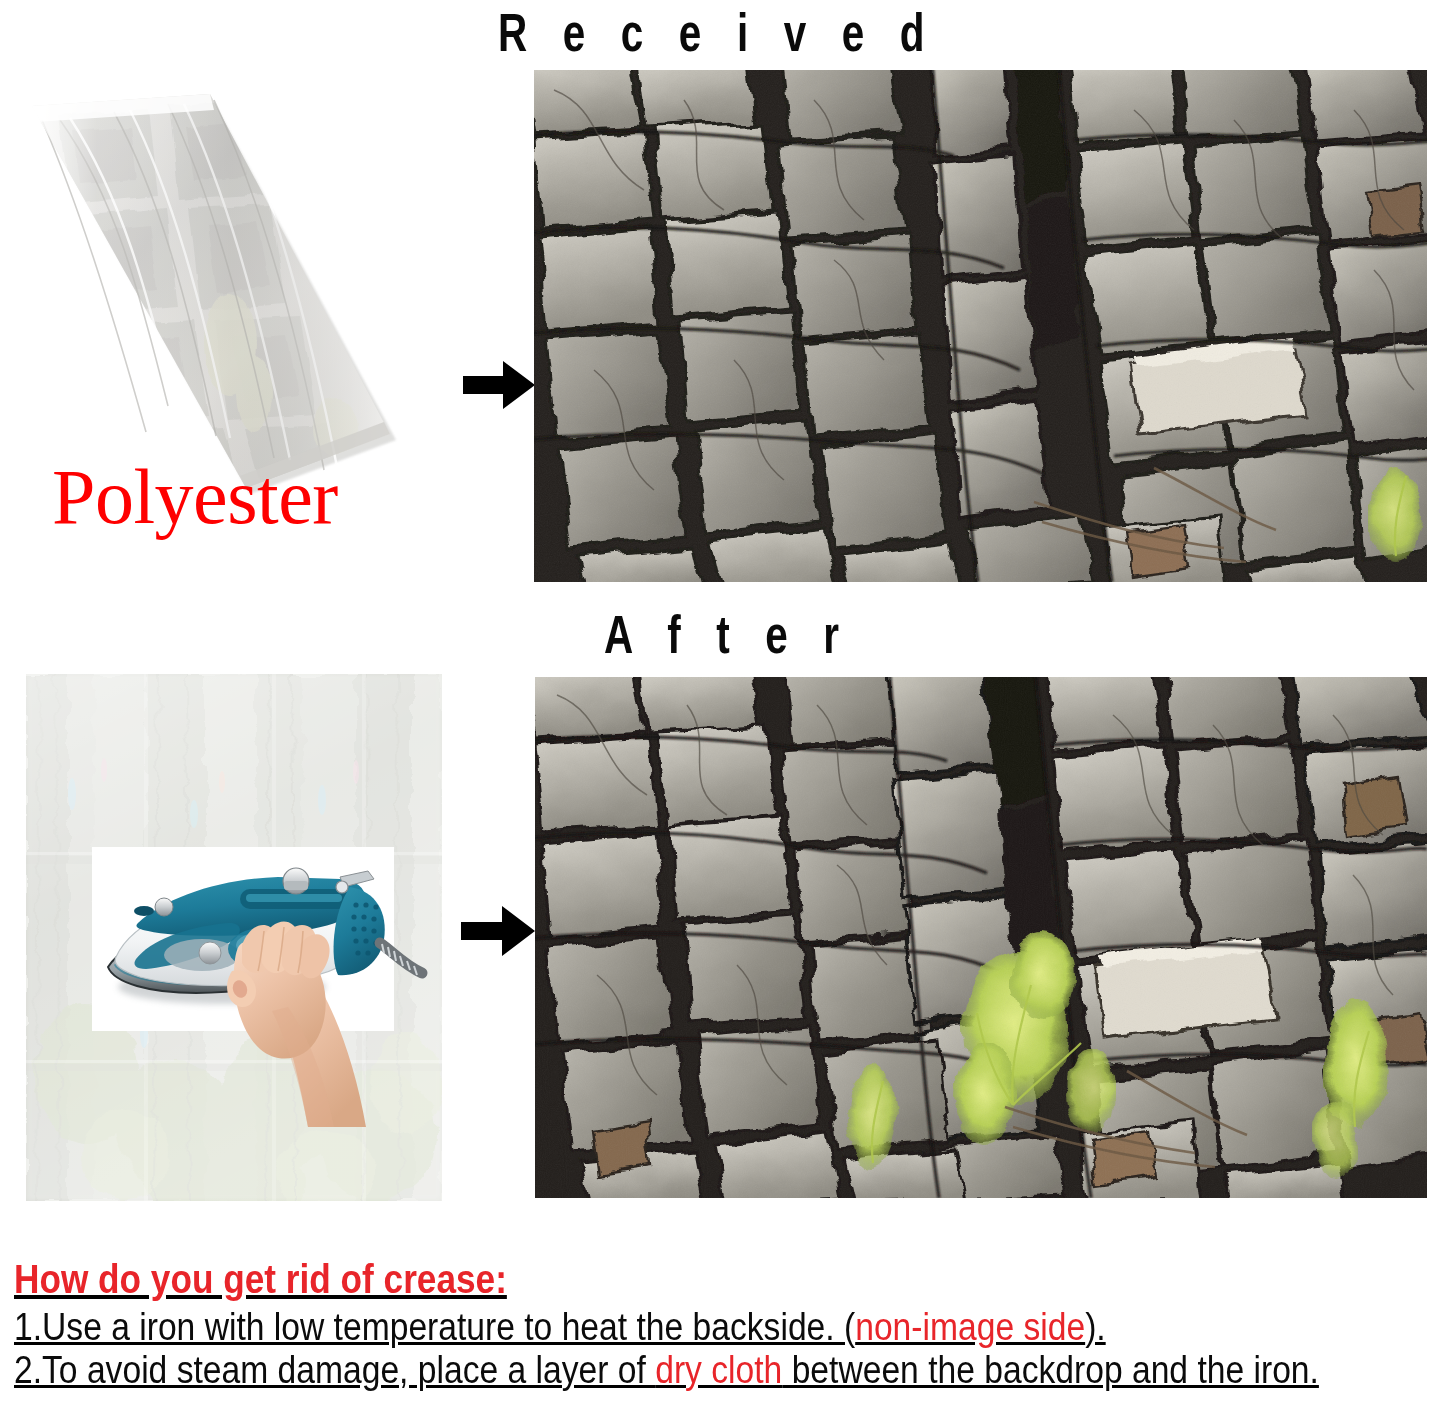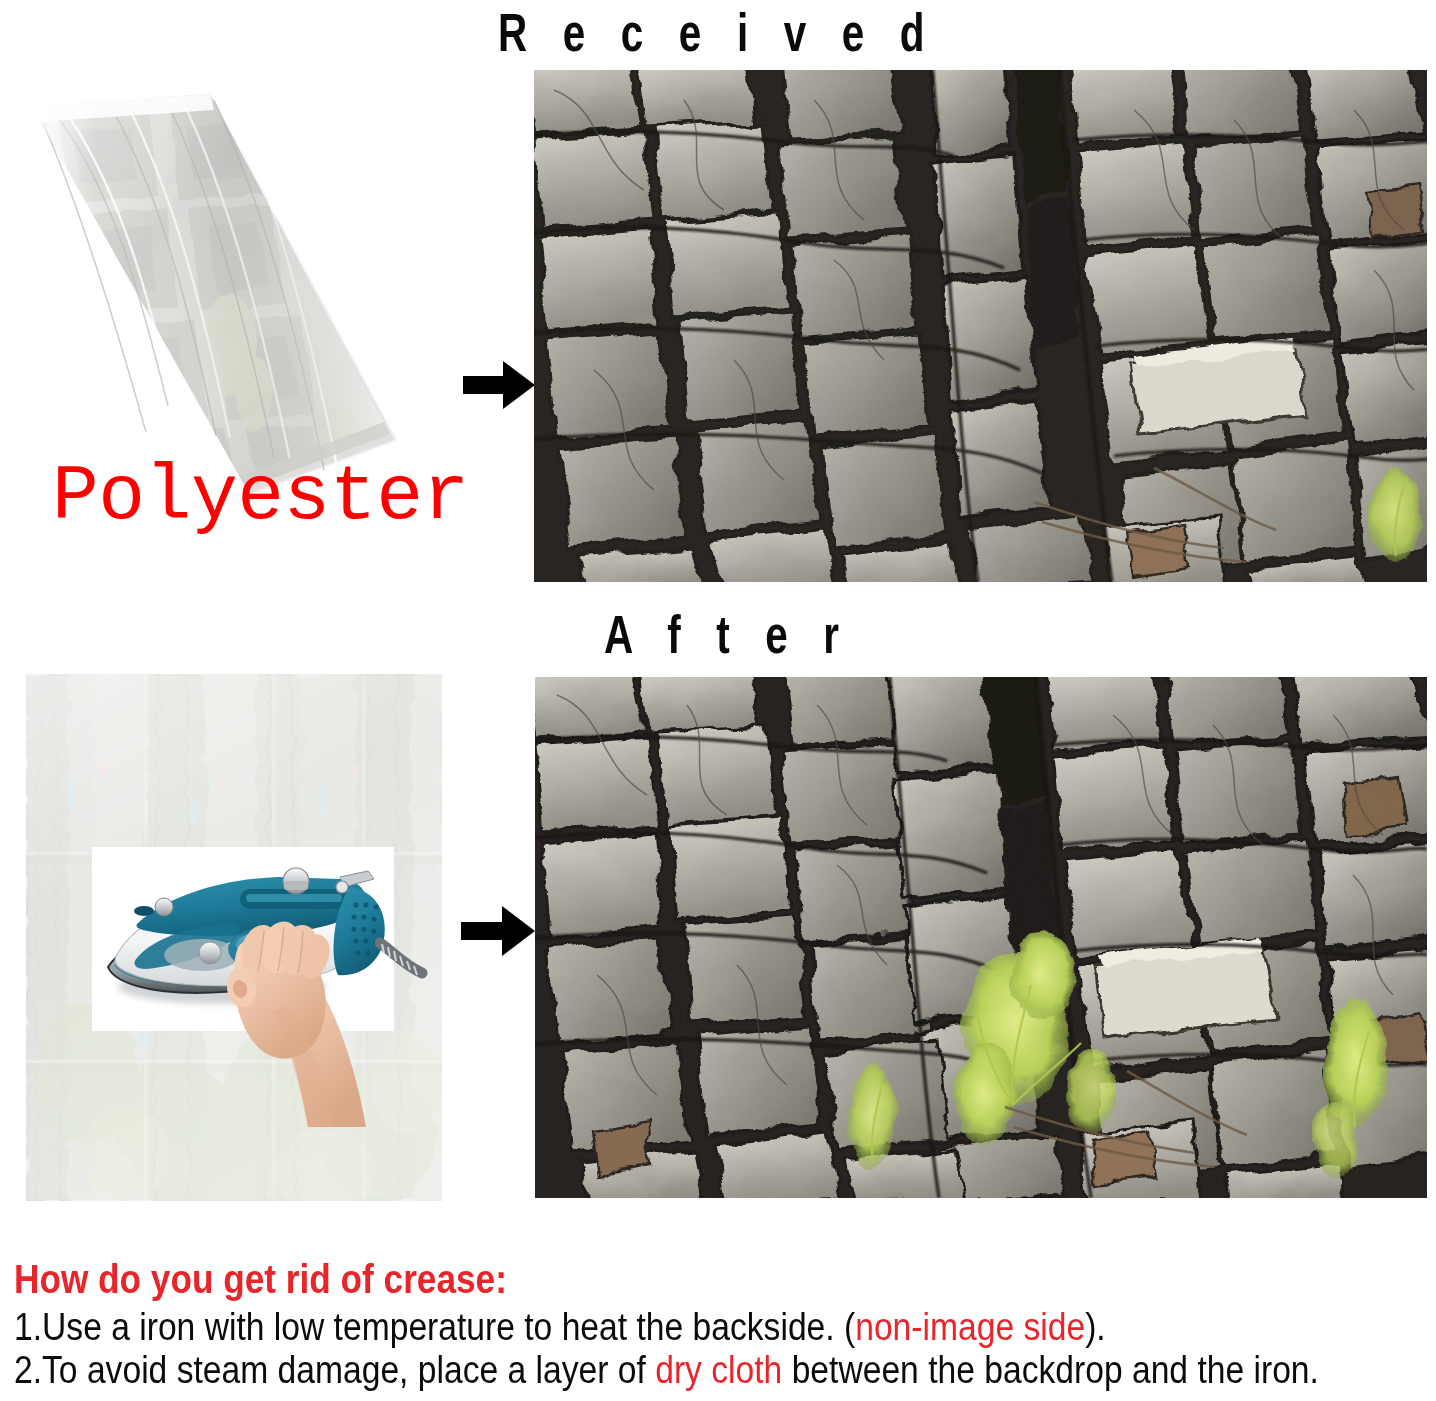--- a/index.html
+++ b/index.html
@@ -38,40 +38,40 @@
   #arrow-bottom{left:461px;top:903px;width:74px;height:56px;}
   .arrow svg{display:block;width:100%;height:100%;}
 
   
   #folded-fabric{position:absolute;left:18px;top:76px;width:430px;height:420px;}
   #folded-fabric svg{display:block;width:100%;height:100%;}
 
   
   #polyester-label{
     position:absolute;left:52px;top:458px;
-    font-family:Liberation Mono, monospace;
+    font-family:Liberation Serif, serif;
     font-size:78px;line-height:1;
     color:#fe0000;
     letter-spacing:-.5px;
     white-space:nowrap;
   }
 
   
   #faded-backdrop{position:absolute;left:26px;top:674px;width:416px;height:527px;overflow:hidden;}
   #faded-backdrop svg{display:block;width:100%;height:100%;}
 
   
   #iron-panel{
     position:absolute;left:92px;top:847px;width:302px;height:184px;
     background:#ffffff;overflow:visible;
   }
   #iron-panel svg{display:block;width:302px;height:280px;overflow:visible;}
 
   
-  #instructions{position:absolute;left:14px;top:1258px;width:1420px;}
+  #instructions{position:absolute;left:14px;top:1258px;width:1420px;text-decoration:underline;}
   #crease-heading{
     font-family:"Liberation Sans",sans-serif;
     font-weight:bold;color:#e8252a;
     font-size:40px;line-height:1.05;
     transform:scaleX(.88);transform-origin:left center;
     white-space:nowrap;margin:0 0 6px 0;
   }
   .inst-line{
     font-family:"Liberation Sans",sans-serif;
     color:#0b0b0b;font-size:38px;line-height:1.12;

